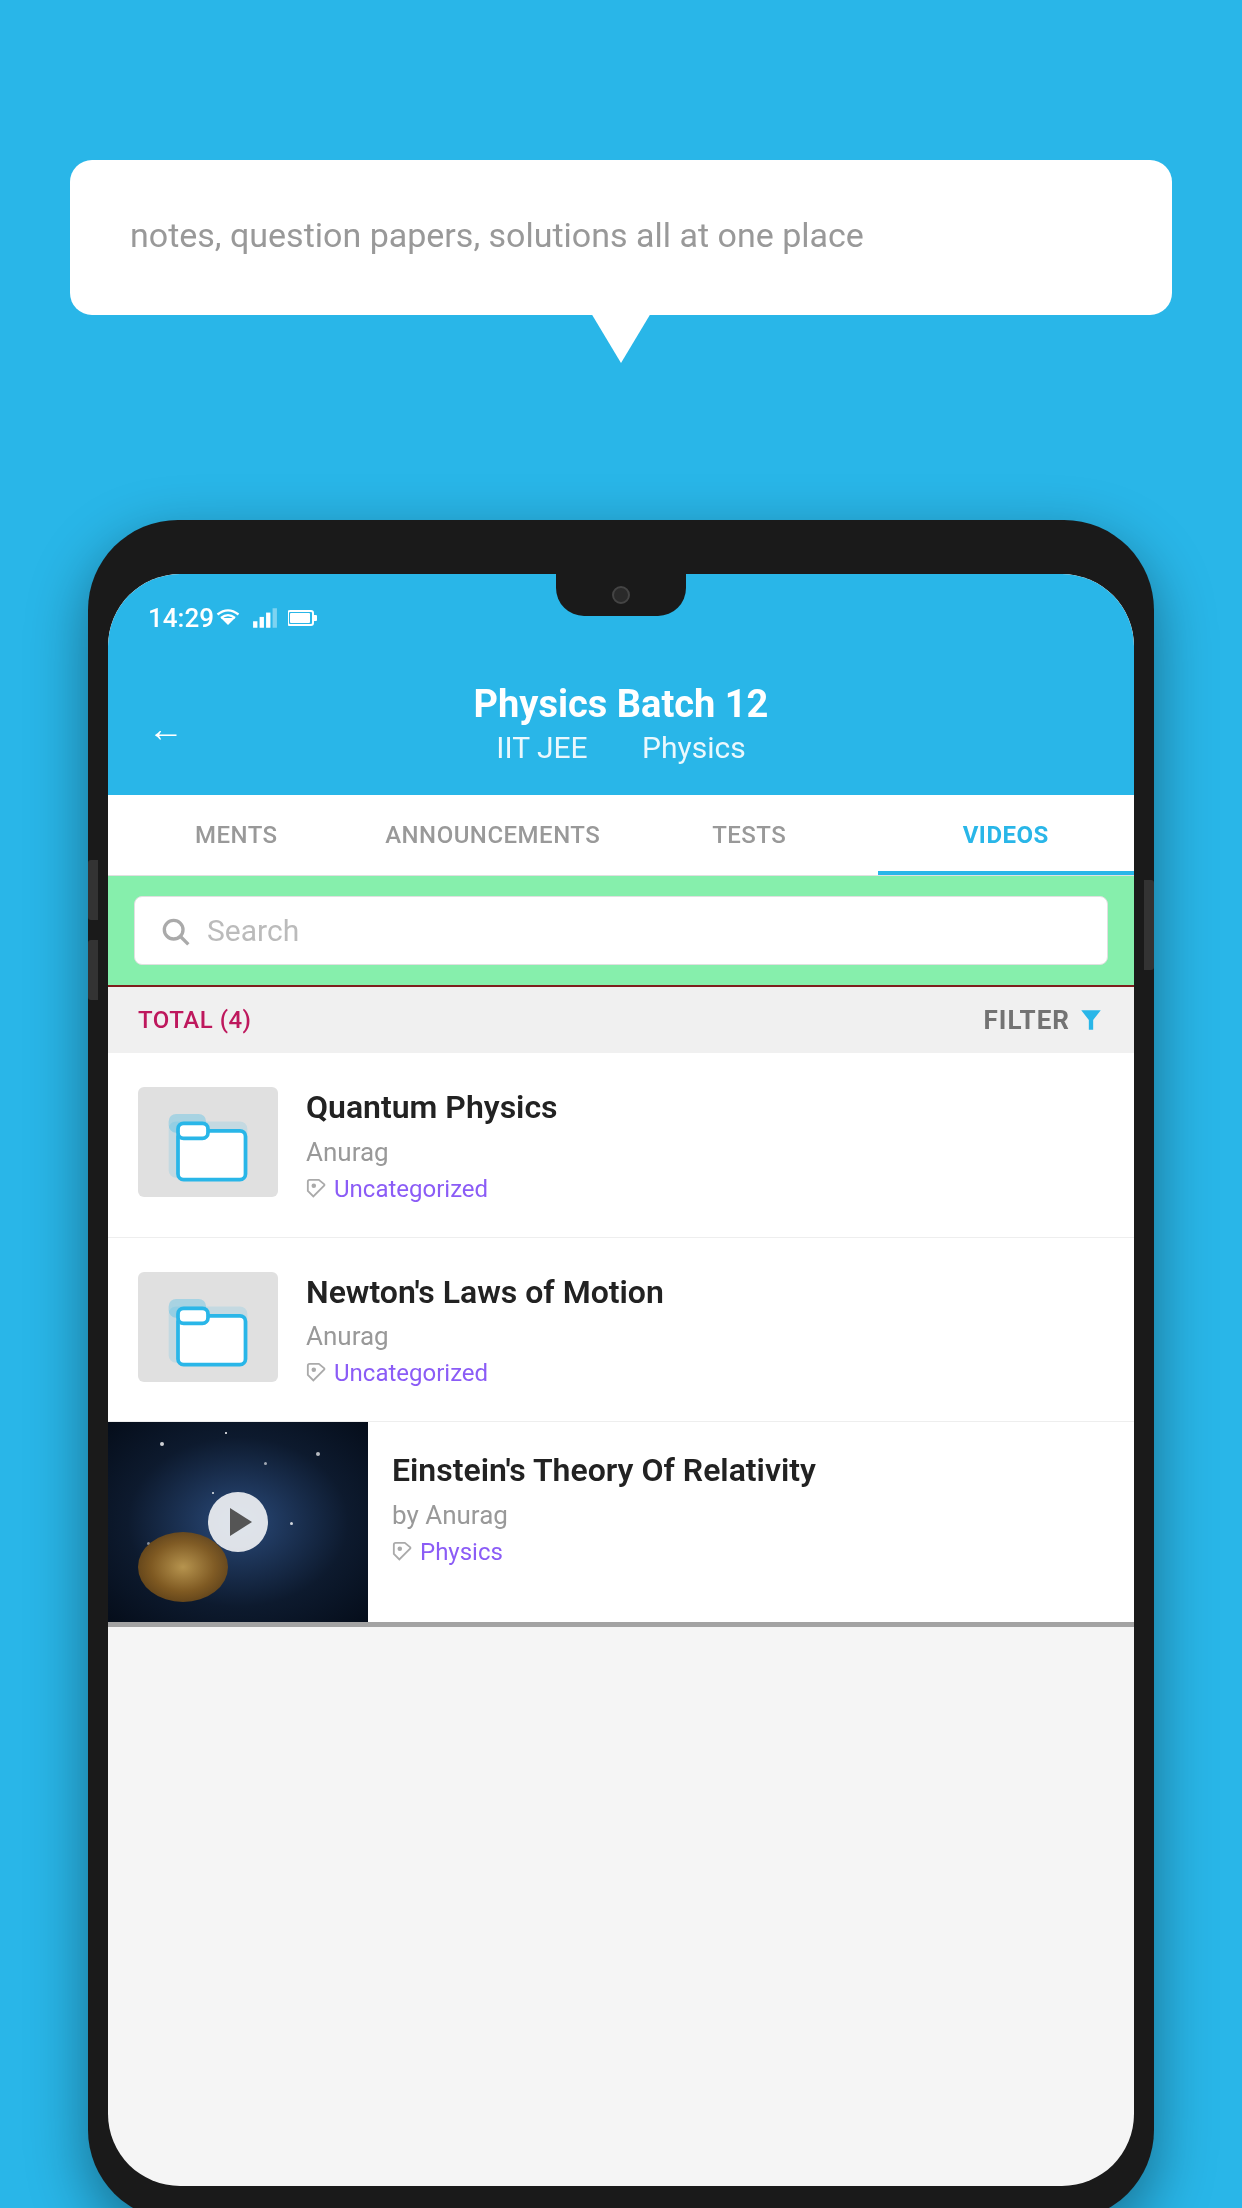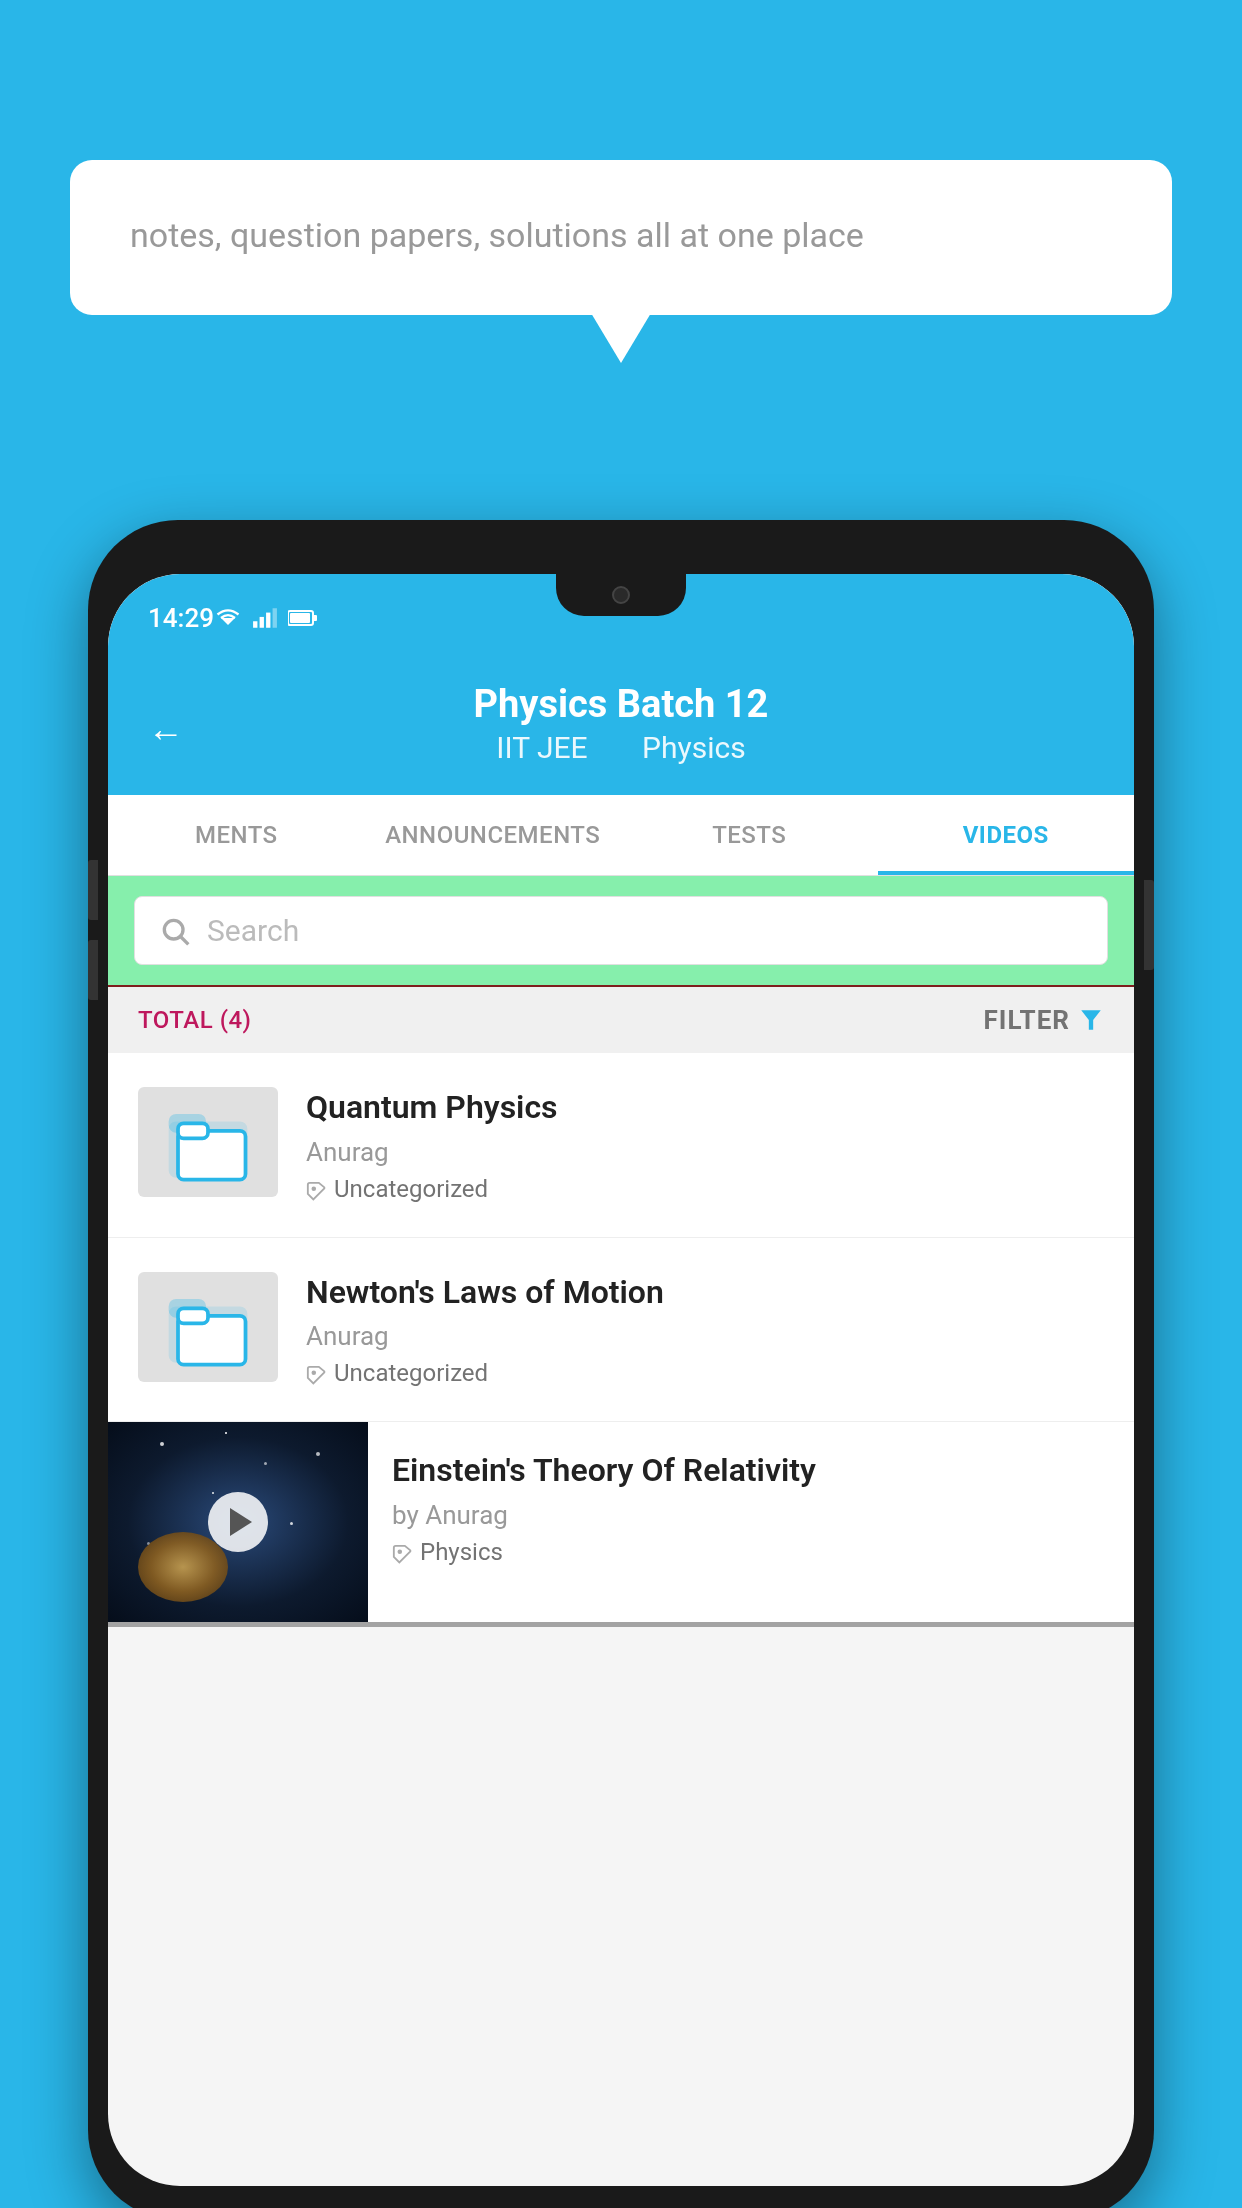--- a/index.html
+++ b/index.html
@@ -253,24 +253,24 @@
       font-weight: 600;
       margin-bottom: 8px;
       line-height: 1.3;
     }
     .video-author {
       color: #999;
       font-size: 26px;
       margin-bottom: 8px;
     }
     .video-tag {
-      color: #737373;
+      color: #8b5cf6;
       font-size: 24px;
       display: flex;
-      align-items: flex-end;
+      align-items: center;
       gap: 6px;
     }
 
     
     .einstein-item {
       display: flex;
       align-items: flex-start;
       padding: 0;
       border-bottom: 5px solid #a3a3a3;
       background: white;

